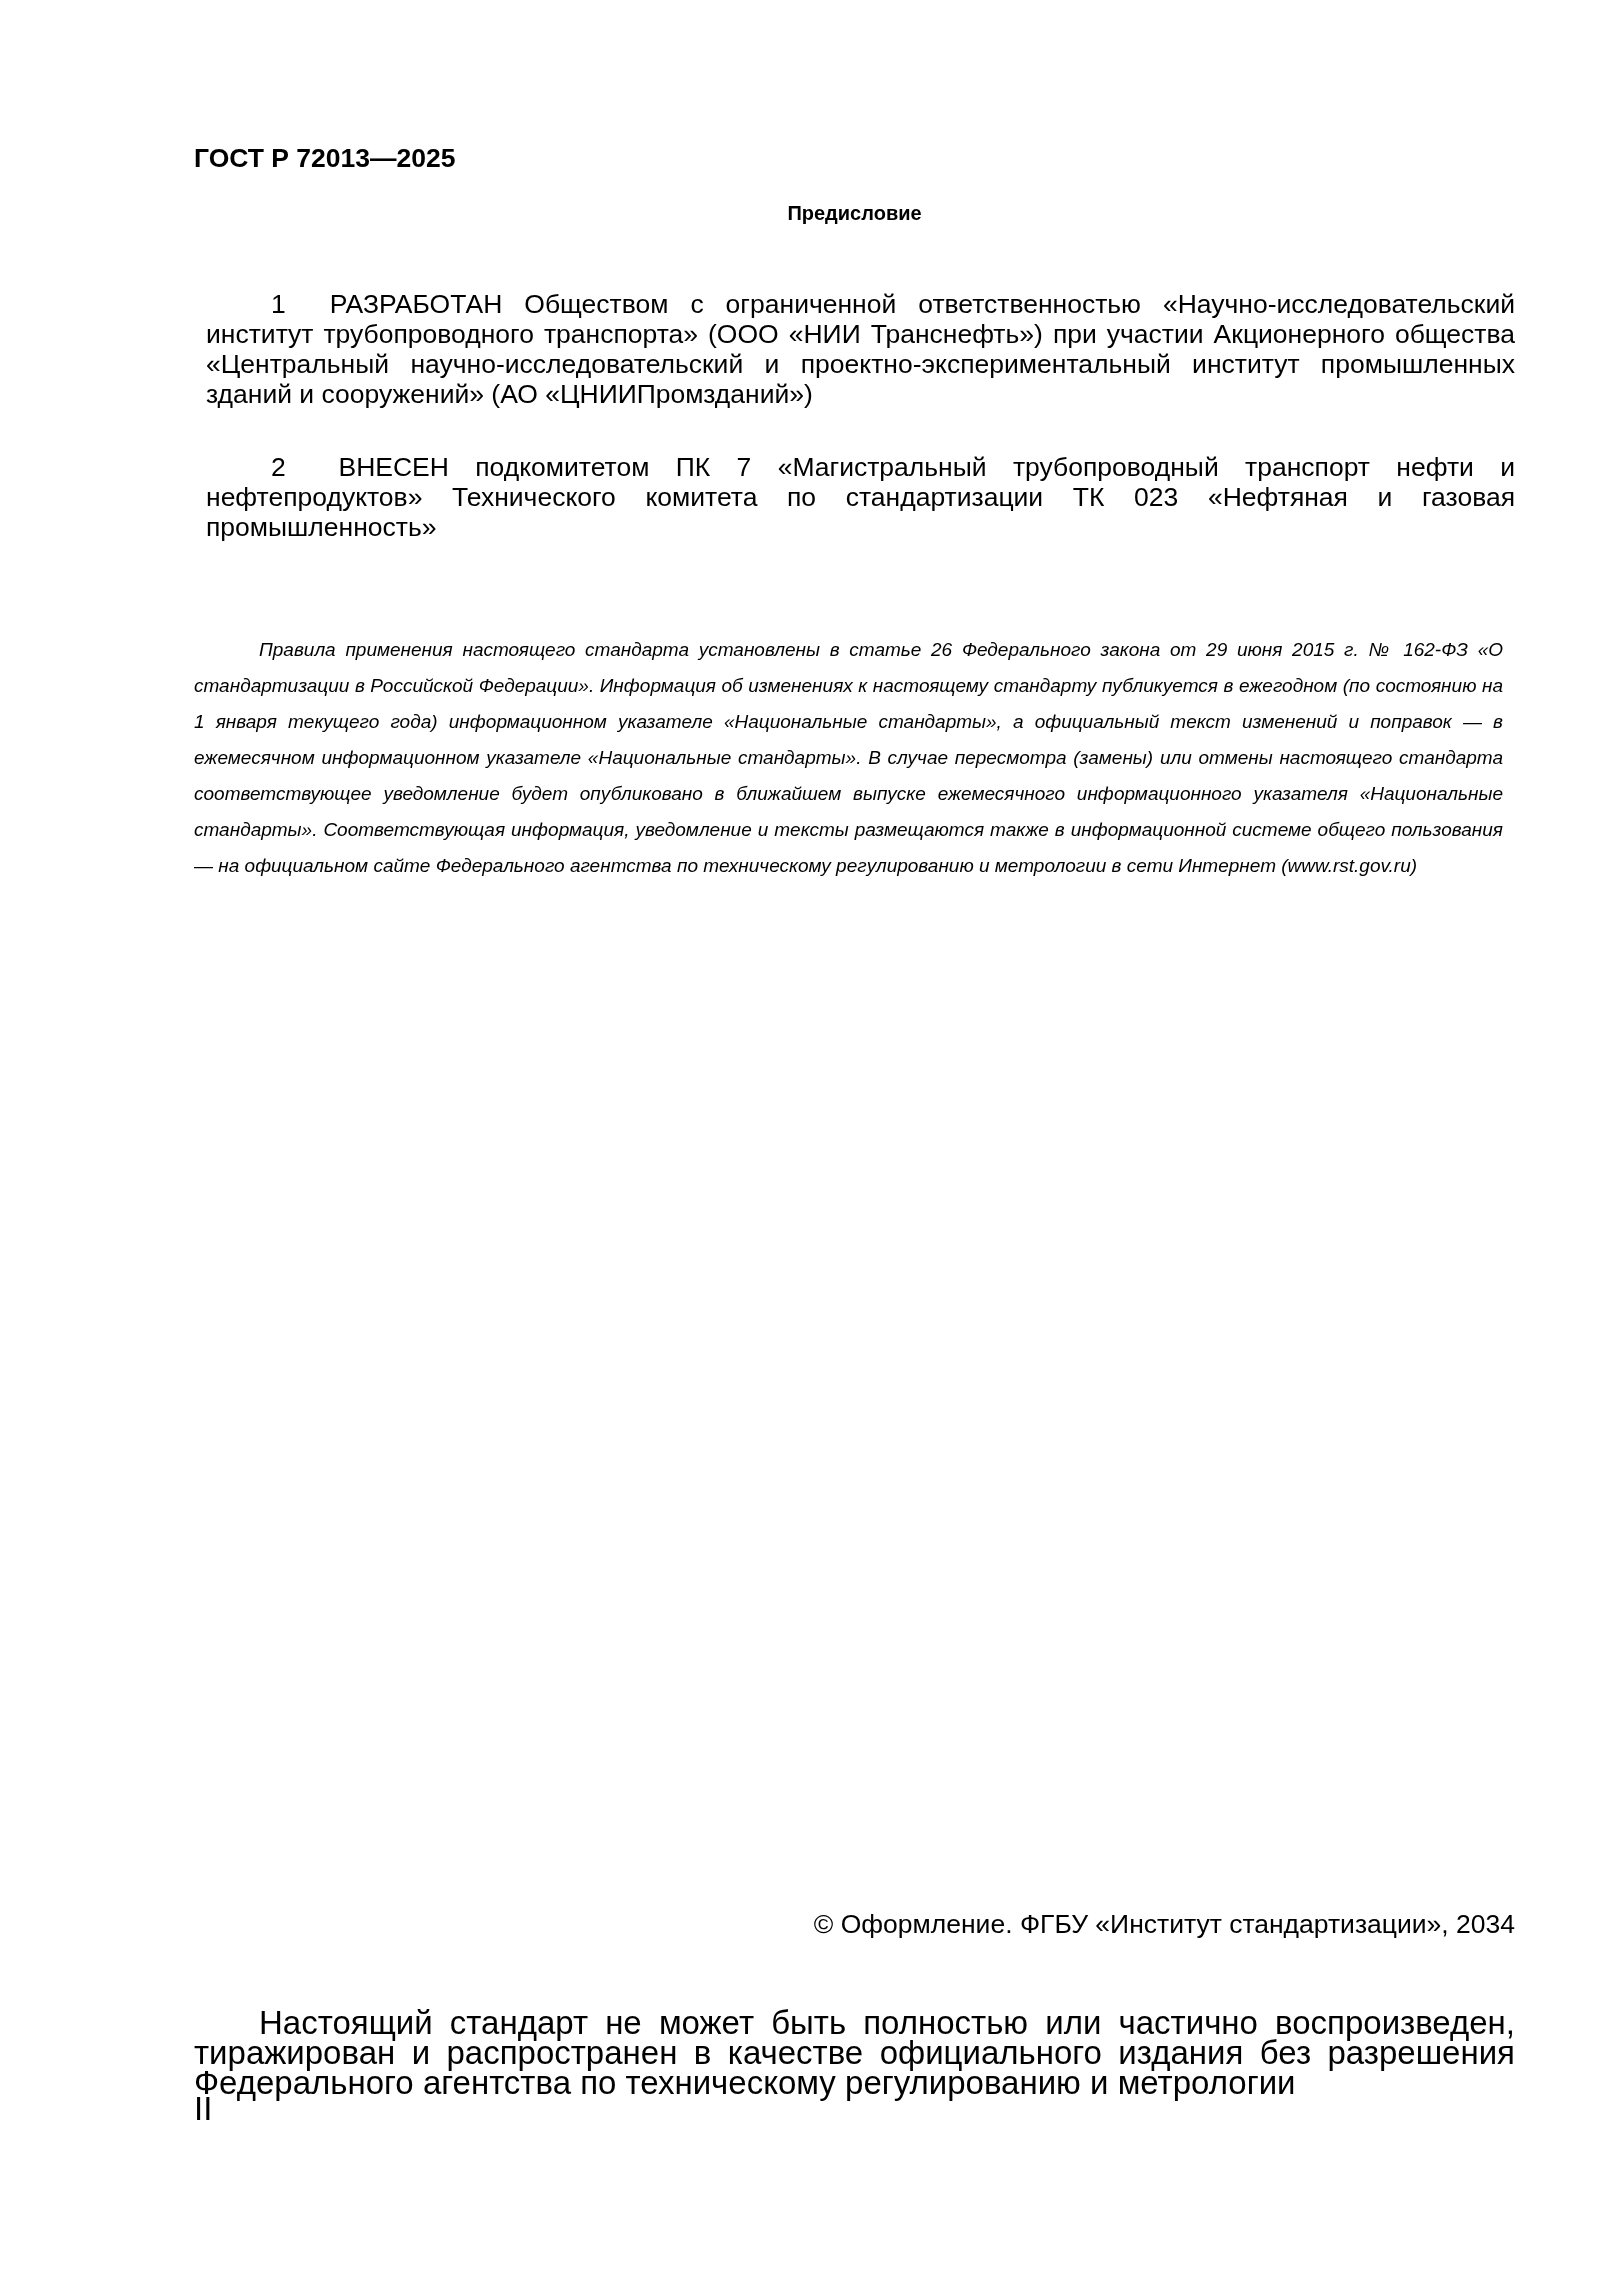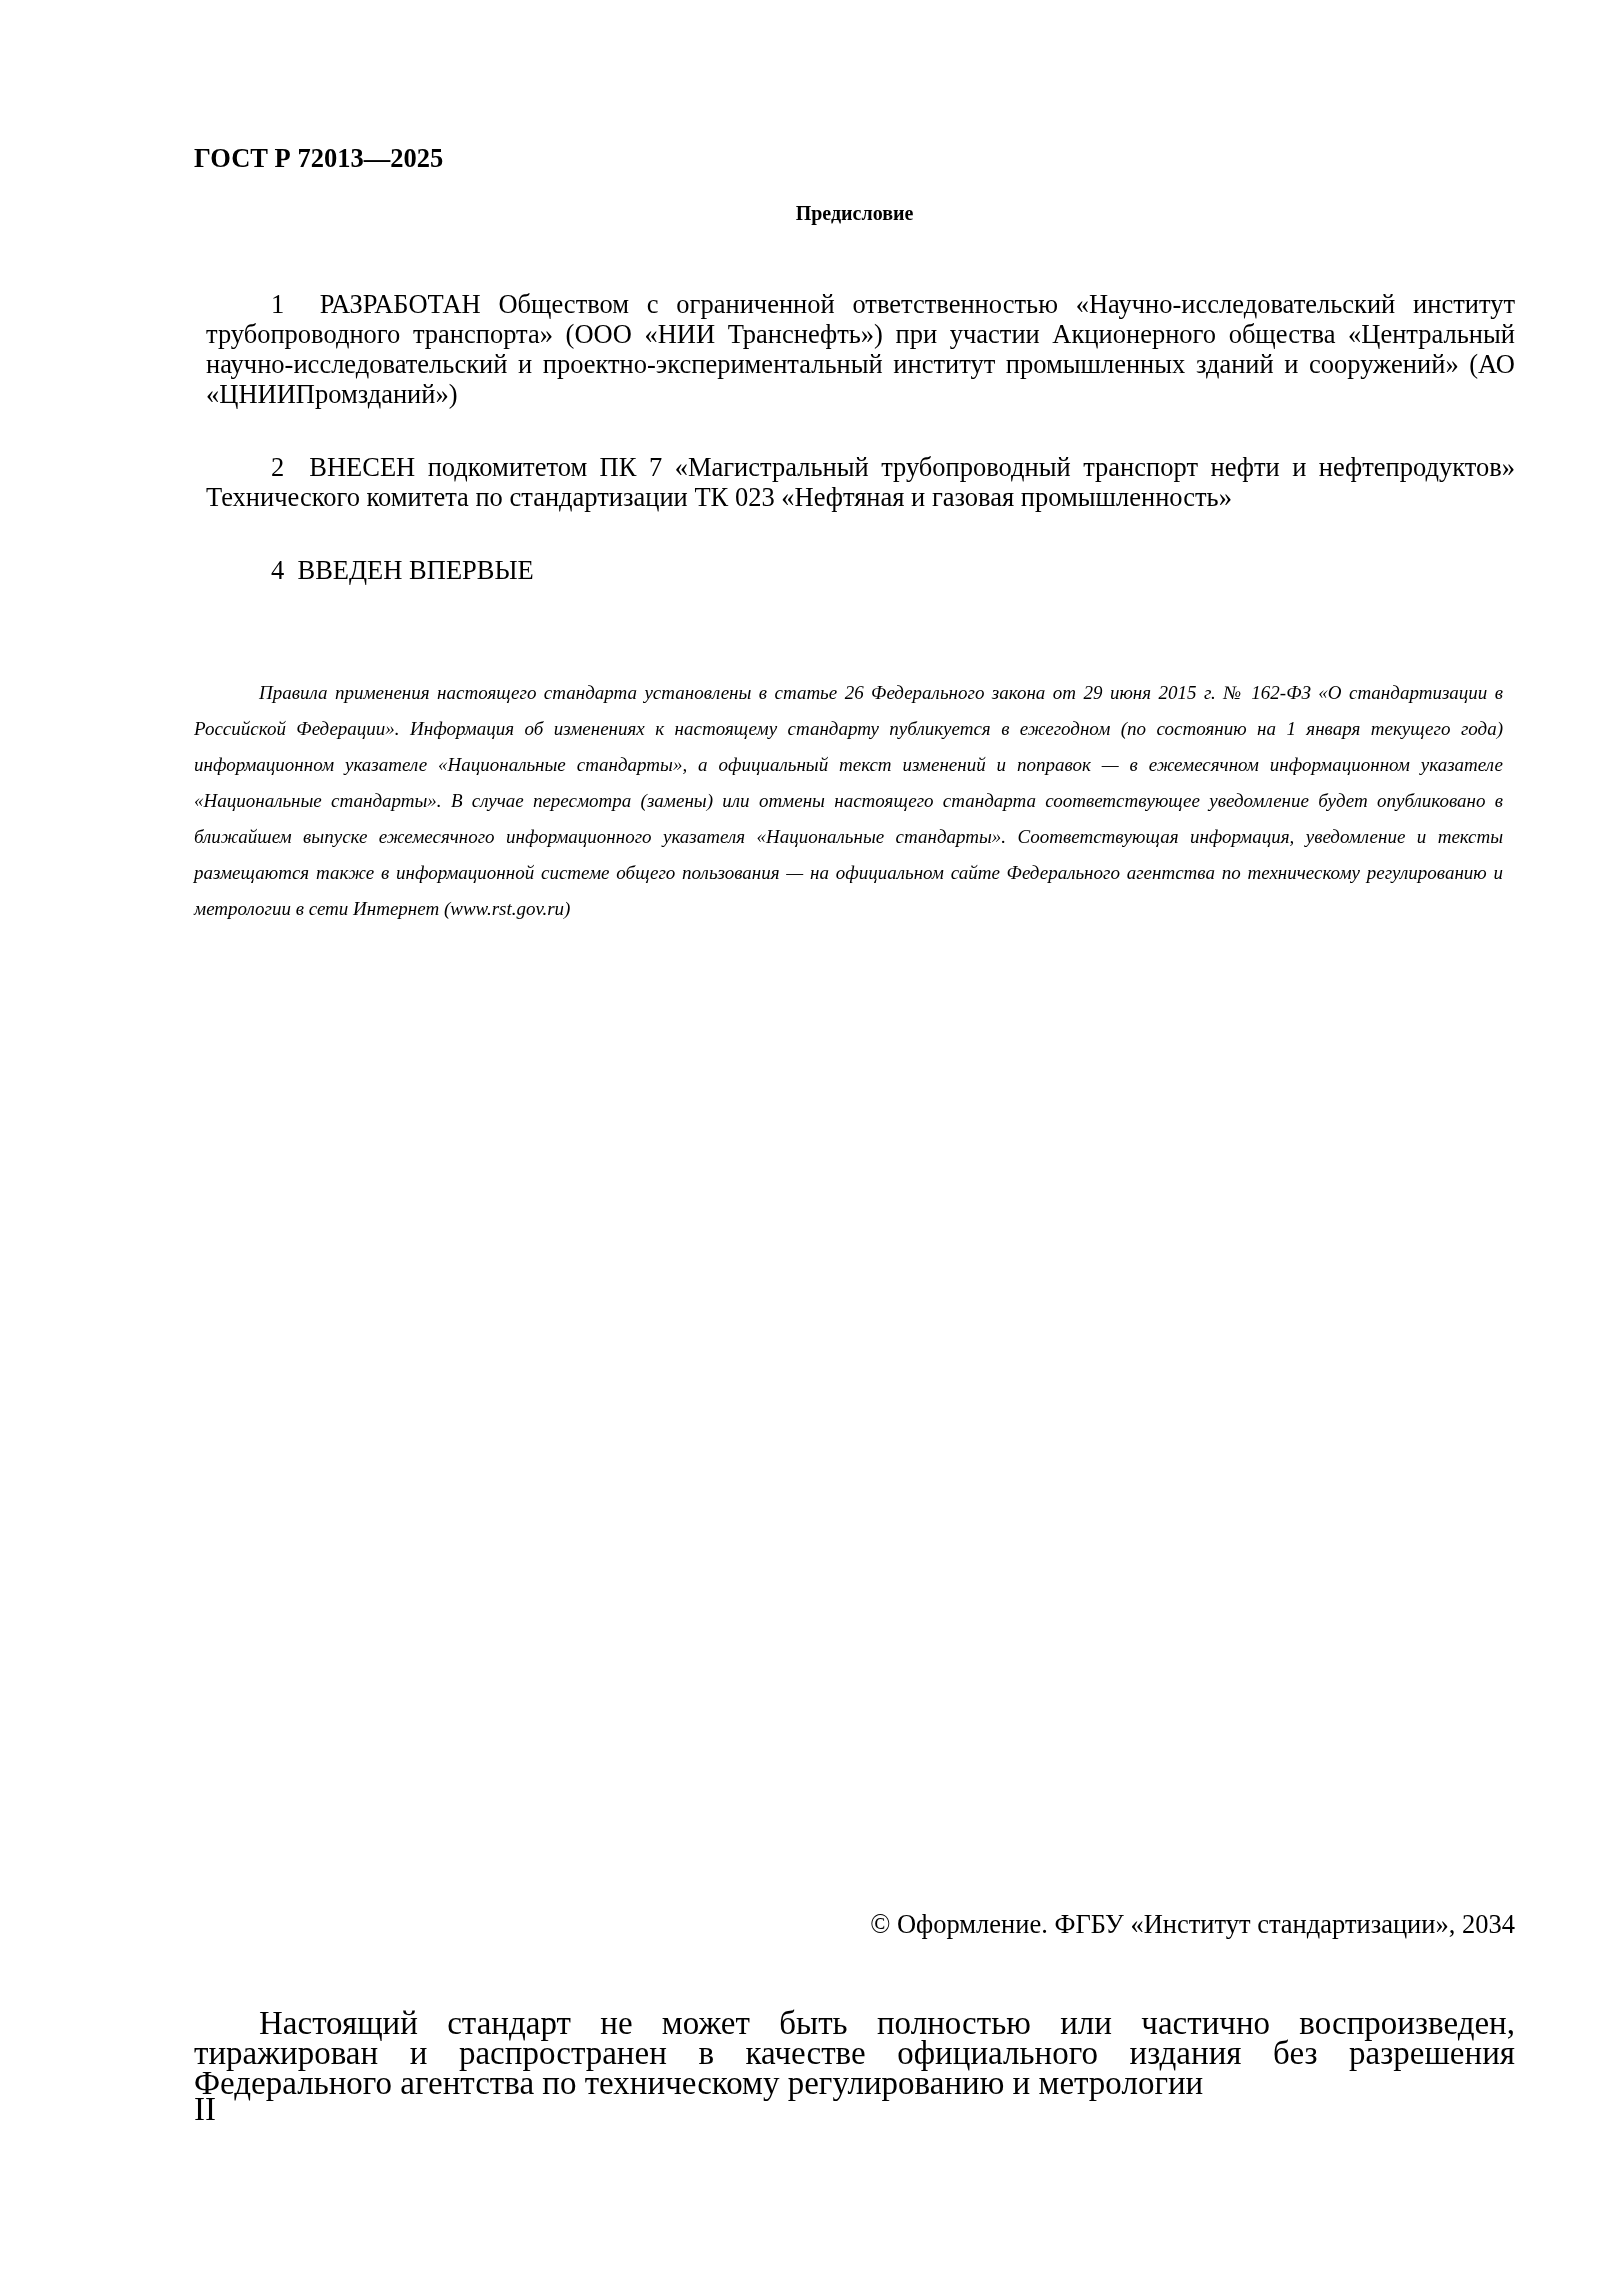--- a/index.html
+++ b/index.html
@@ -6,21 +6,21 @@
     margin: 0;
     padding: 0;
     background: #ffffff;
   }
   .page {
     position: relative;
     width: 1621px;
     height: 2131px;
     background: #ffffff;
     color: #000000;
-    font-family: Liberation Serif, serif;
+    font-family: Liberation Sans, sans-serif;
     overflow: hidden;
   }
   .content {
     position: absolute;
     left: 194px;
     right: 106px;
     top: 0;
   }
   .doc-code {
     padding-top: 143px;
@@ -88,21 +88,20 @@
   <div class="content">
     <div class="doc-code">ГОСТ Р 72013—2025</div>
 
     <h1 class="section-title">Предисловие</h1>
 
     <p class="para first">1&nbsp;&nbsp;РАЗРАБОТАН Обществом с ограниченной ответственностью «Научно-исследовательский институт трубопроводного транспорта» (ООО «НИИ Транснефть») при участии Акционерного общества «Центральный научно-исследовательский и проектно-экспериментальный институт промышленных зданий и сооружений» (АО «ЦНИИПромзданий»)</p>
 
     <p class="para">2&nbsp;&nbsp;ВНЕСЕН подкомитетом ПК 7 «Магистральный трубопроводный транспорт нефти и нефтепродуктов» Технического комитета по стандартизации ТК 023 «Нефтяная и газовая промышленность»</p>
 
 
-    <p class="para">4&nbsp;&nbsp;ВВЕДЕН ВПЕРВЫЕ</p>
 
     <p class="legal">Правила применения настоящего стандарта установлены в статье 26 Федерального закона от 29 июня 2015 г. № 162-ФЗ «О стандартизации в Российской Федерации». Информация об изменениях к настоящему стандарту публикуется в ежегодном (по состоянию на 1 января текущего года) информационном указателе «Национальные стандарты», а официальный текст изменений и поправок — в ежемесячном информационном указателе «Национальные стандарты». В случае пересмотра (замены) или отмены настоящего стандарта соответствующее уведомление будет опубликовано в ближайшем выпуске ежемесячного информационного указателя «Национальные стандарты». Соответствующая информация, уведомление и тексты размещаются также в информационной системе общего пользования — на официальном сайте Федерального агентства по техническому регулированию и метрологии в сети Интернет (www.rst.gov.ru)</p>
   </div>
 
   <div class="copyright">© Оформление. ФГБУ «Институт стандартизации», 2034</div>
 
   <p class="repro">Настоящий стандарт не может быть полностью или частично воспроизведен, тиражирован и распространен в качестве официального издания без разрешения Федерального агентства по техническому регулированию и метрологии</p>
 
   <div class="pagenum">II</div>
 </div>

